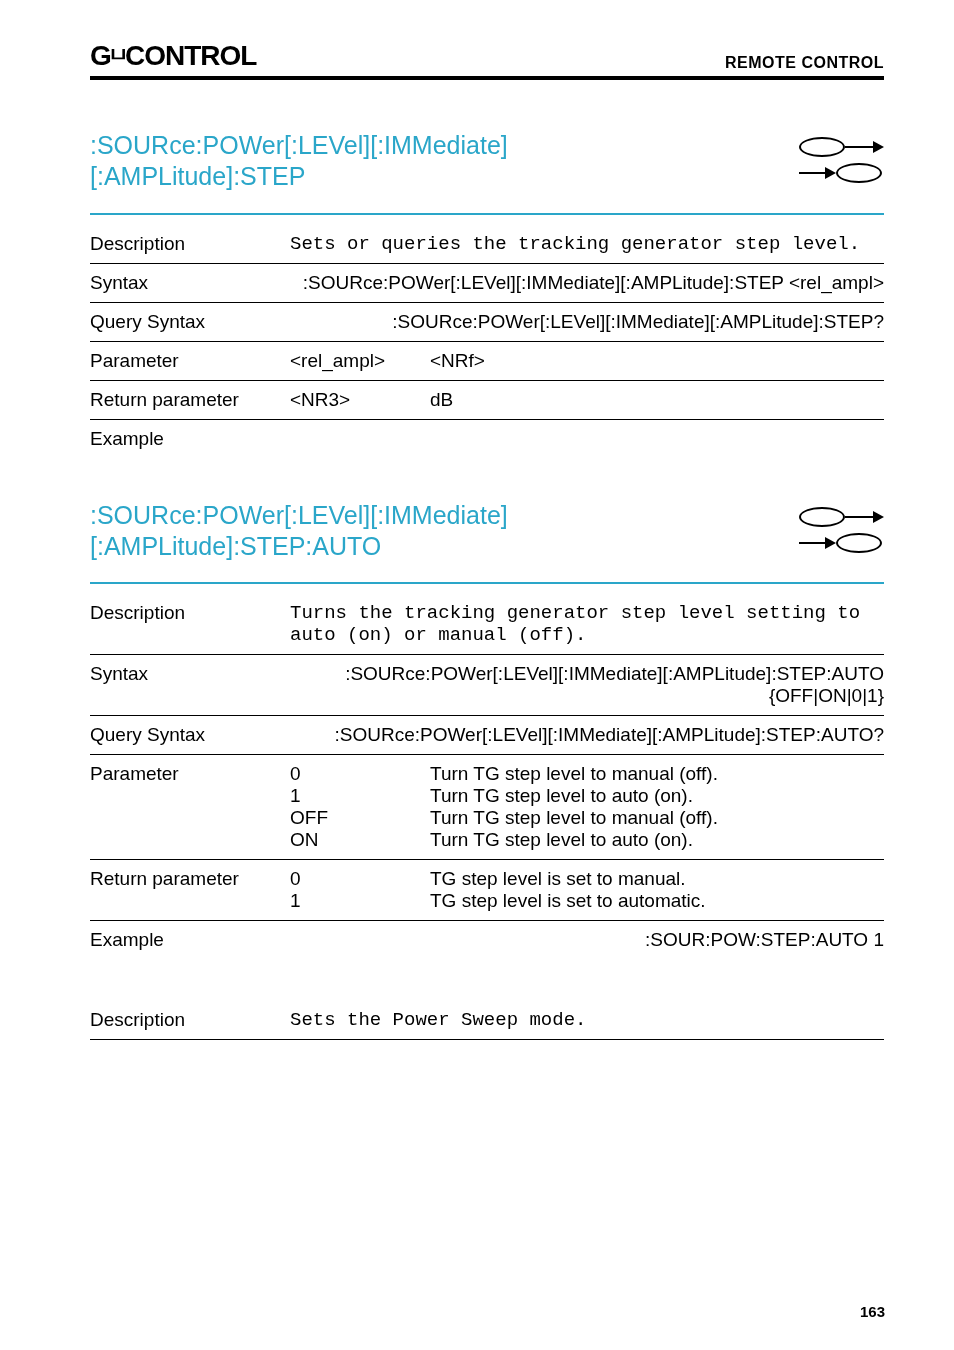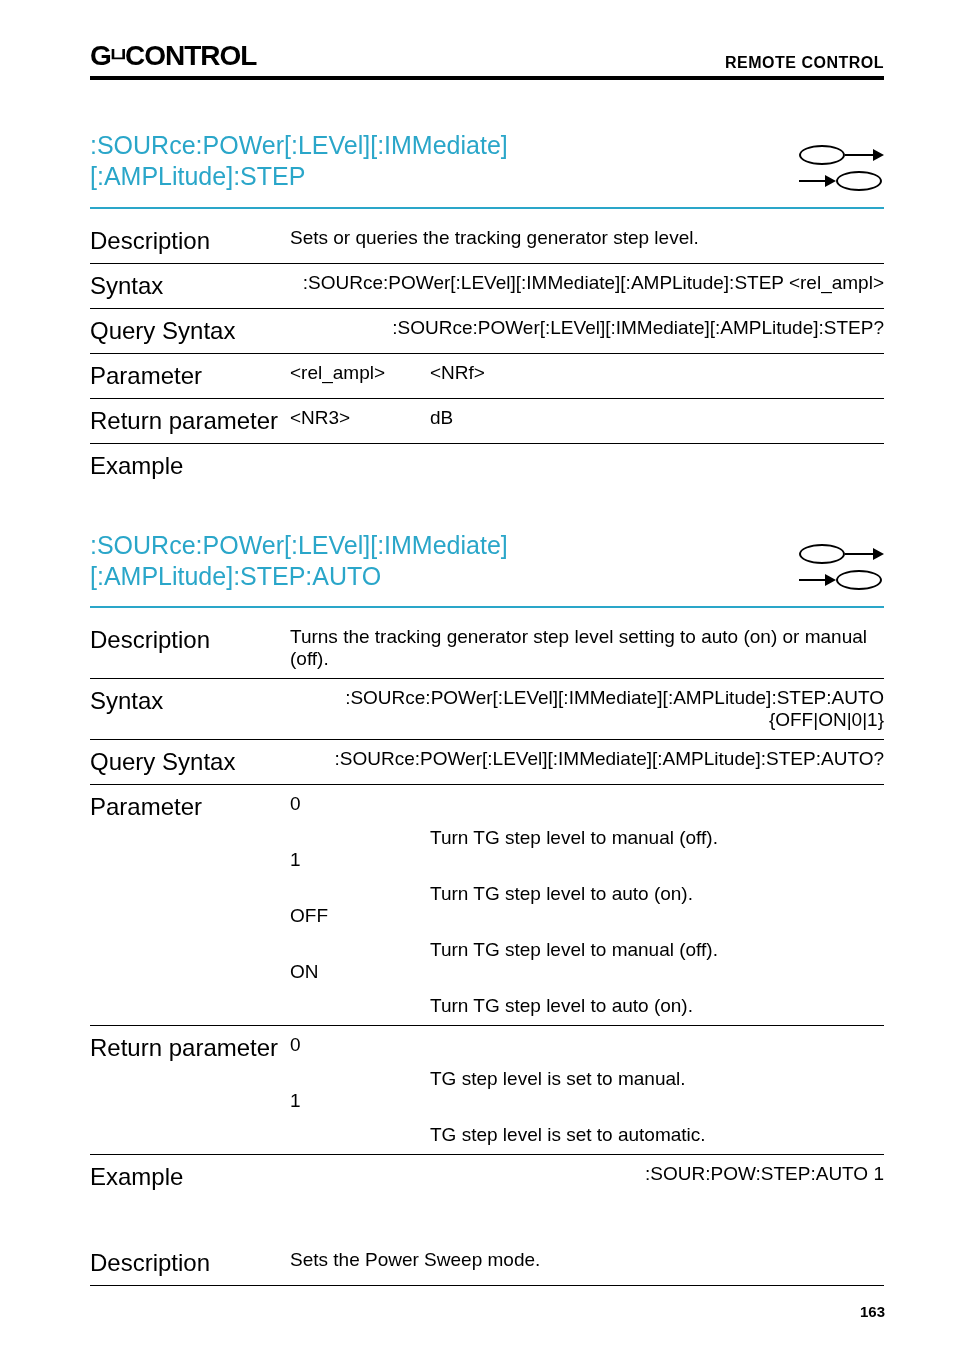--- a/index.html
+++ b/index.html
@@ -45,23 +45,23 @@
     letter-spacing: 0.5px;
   }
   
   .section {
     margin-bottom: 42px;
   }
   
   .section-title-row {
     display: flex;
     justify-content: space-between;
-    align-items: flex-end;
+    align-items: center;
     border-bottom: 2px solid #2aa6c9;
-    padding-bottom: 14px;
+    padding-bottom: 20px;
     margin-bottom: 10px;
   }
   .section-title {
     color: #2aa6c9;
     font-size: 25px;
     font-weight: 400;
     line-height: 1.25;
   }
   .arrows {
     display: flex;
@@ -100,39 +100,39 @@
   
   .row {
     display: flex;
     border-bottom: 1px solid #000;
     padding: 8px 0;
   }
   .row.noborder { border-bottom: none; }
   .col-label {
     width: 200px;
     flex-shrink: 0;
-    font-size: 24px;
+    font-size: 19px;
     padding-right: 10px;
   }
   .col-value {
     flex: 1;
     font-size: 19px;
-    font-family: Liberation Sans, sans-serif;
+    font-family: Liberation Mono, monospace;
   }
   .col-value.mono { font-family: Arial, sans-serif; text-align: right; }
   .sub-cols {
     display: flex;
     flex: 1;
   }
   .sub-col-a { width: 140px; font-size: 19px; }
   .sub-col-b { flex: 1; font-size: 19px; }
   .multi-sub { display: flex; flex-direction: column; gap: 0; }
   .multi-line { display: flex; }
   .multi-line .sub-col-a { width: 140px; }
-  .multi-line .sub-col-b { flex: 1; margin-top: 34px; }
+  .multi-line .sub-col-b { flex: 1; }
   
   .page-num {
     position: absolute;
     bottom: 30px;
     right: 69px;
     font-weight: 700;
     font-size: 15px;
   }
 </style>
 </head>

